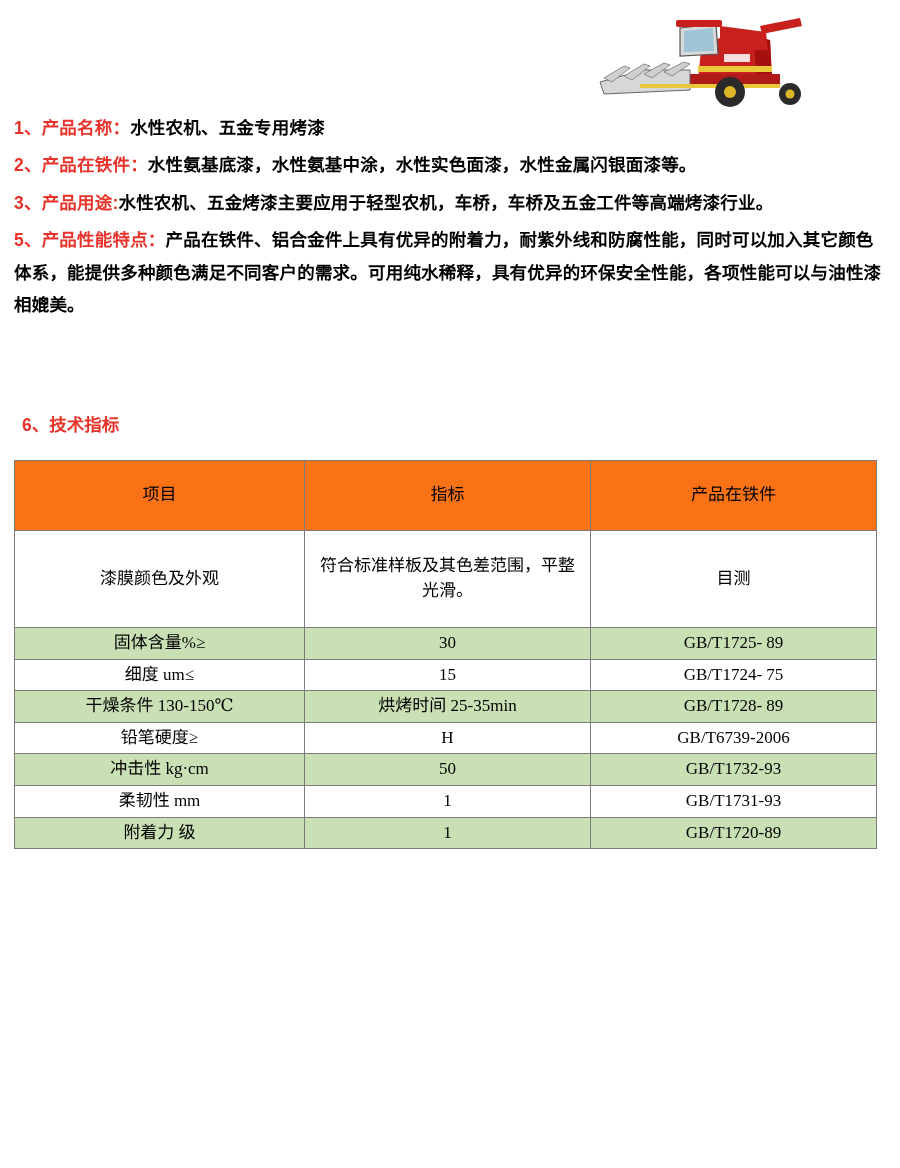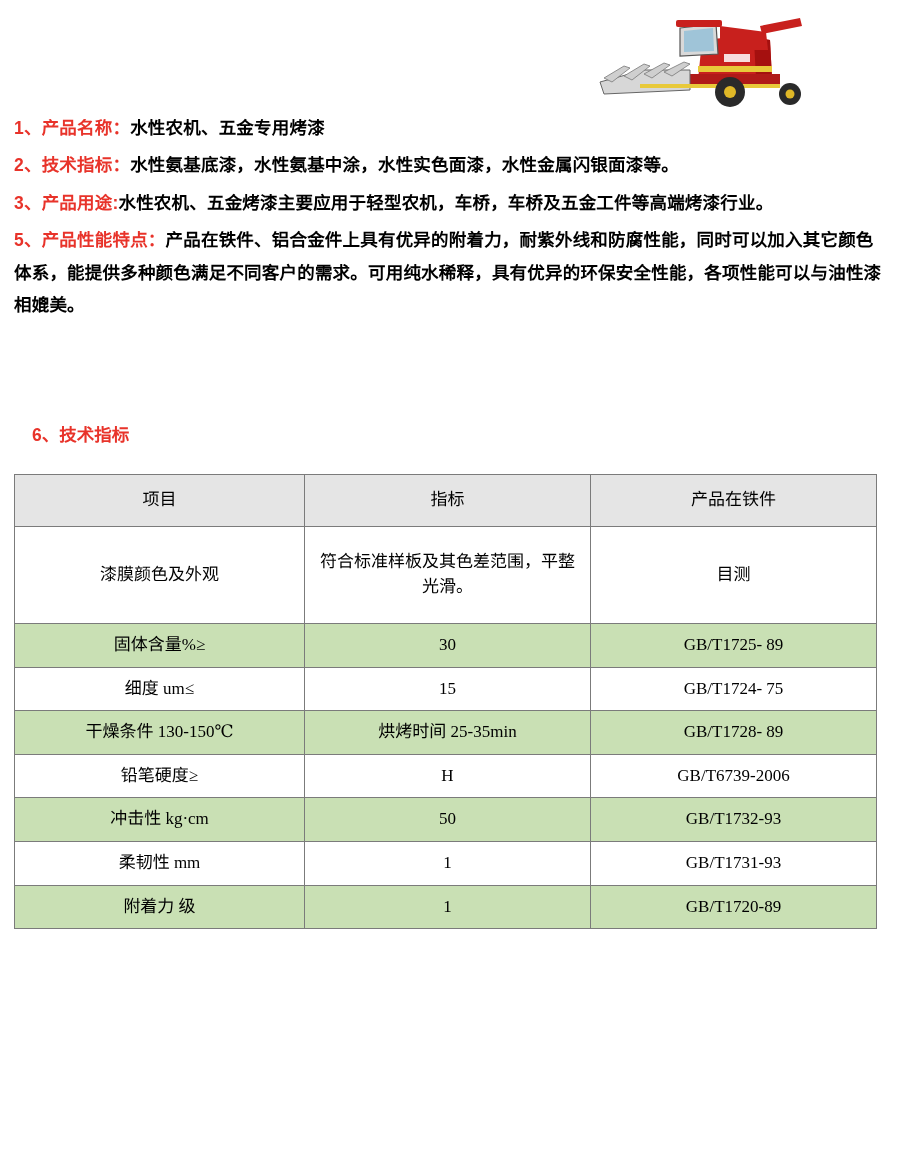--- a/index.html
+++ b/index.html
@@ -46,50 +46,50 @@
   .lead {
     color: #e8332a;
   }
   .body-text {
     color: #000000;
   }
   .section-title {
     color: #e8332a;
     font-size: 17.5px;
     font-weight: bold;
-    margin: 18px;
+    margin: 8px;
     padding-top: 82px;
     padding-bottom: 10px;
   }
 
   
   .spec-table {
     border-collapse: collapse;
     width: 862px;
     margin-top: 14px;
     table-layout: fixed;
   }
   .spec-table td, .spec-table th {
     border: 1px solid #7b7b7b;
     text-align: center;
     vertical-align: middle;
     font-size: 17px;
     font-weight: normal;
-    padding: 9px 8px;
+    padding: 3px 8px;
     line-height: 1.45;
     font-family: "Liberation Serif", "DejaVu Serif", serif;
   }
   .spec-table .col1 { width: 290px; }
   .spec-table .col2 { width: 286px; }
   .spec-table .col3 { width: 286px; }
   .row-green td { background: #c9e0b4; }
   .row-white td { background: #ffffff; }
   .head-row td {
-    background: #e5e5e5;
-    padding: 13px 8px;
+    background: #f97316;
+    padding: 22px 8px;
   }
   .tall-row td {
     padding: 16px 10px;
     height: 64px;
   }
   .cell-left-pad {
     text-align: left;
     padding-left: 14px;
     padding-right: 14px;
   }
@@ -135,21 +135,21 @@
     </svg>
   </div>
 
   <div class="content">
 
     <p class="para">
       <span class="lead">1、</span><span class="lead">产品名称：</span><span class="body-text">水性农机、五金专用烤漆</span>
     </p>
 
     <p class="para">
-      <span class="lead">2、</span><span class="lead">技术指标：</span><span class="body-text">水性氨基底漆，水性氨基中涂，水性实色面漆，水性金属闪银面漆等。</span>
+      <span class="lead">2、</span><span class="lead">产品在铁件：</span><span class="body-text">水性氨基底漆，水性氨基中涂，水性实色面漆，水性金属闪银面漆等。</span>
     </p>
 
     <p class="para">
       <span class="lead">3、</span><span class="lead">产品用途:</span><span class="body-text">水性农机、五金烤漆主要应用于轻型农机，车桥，车桥及五金工件等高端烤漆行业。</span>
     </p>
 
 
     <p class="para">
       <span class="lead">5、</span><span class="lead">产品性能特点：</span><span class="body-text">产品在铁件、铝合金件上具有优异的附着力，耐紫外线和防腐性能，同时可以加入其它颜色体系，能提供多种颜色满足不同客户的需求。可用纯水稀释，具有优异的环保安全性能，各项性能可以与油性漆相媲美。</span>
     </p>

